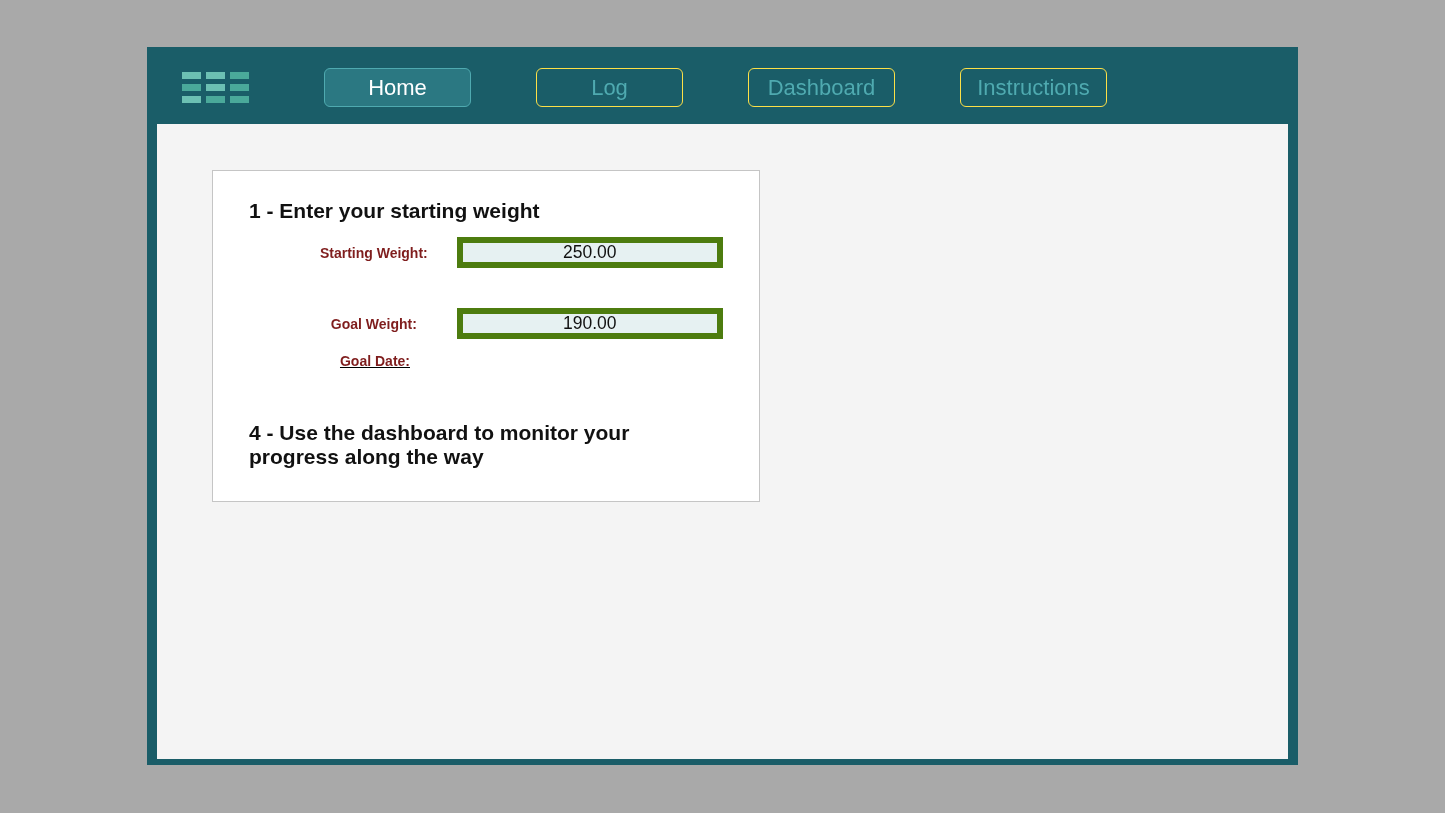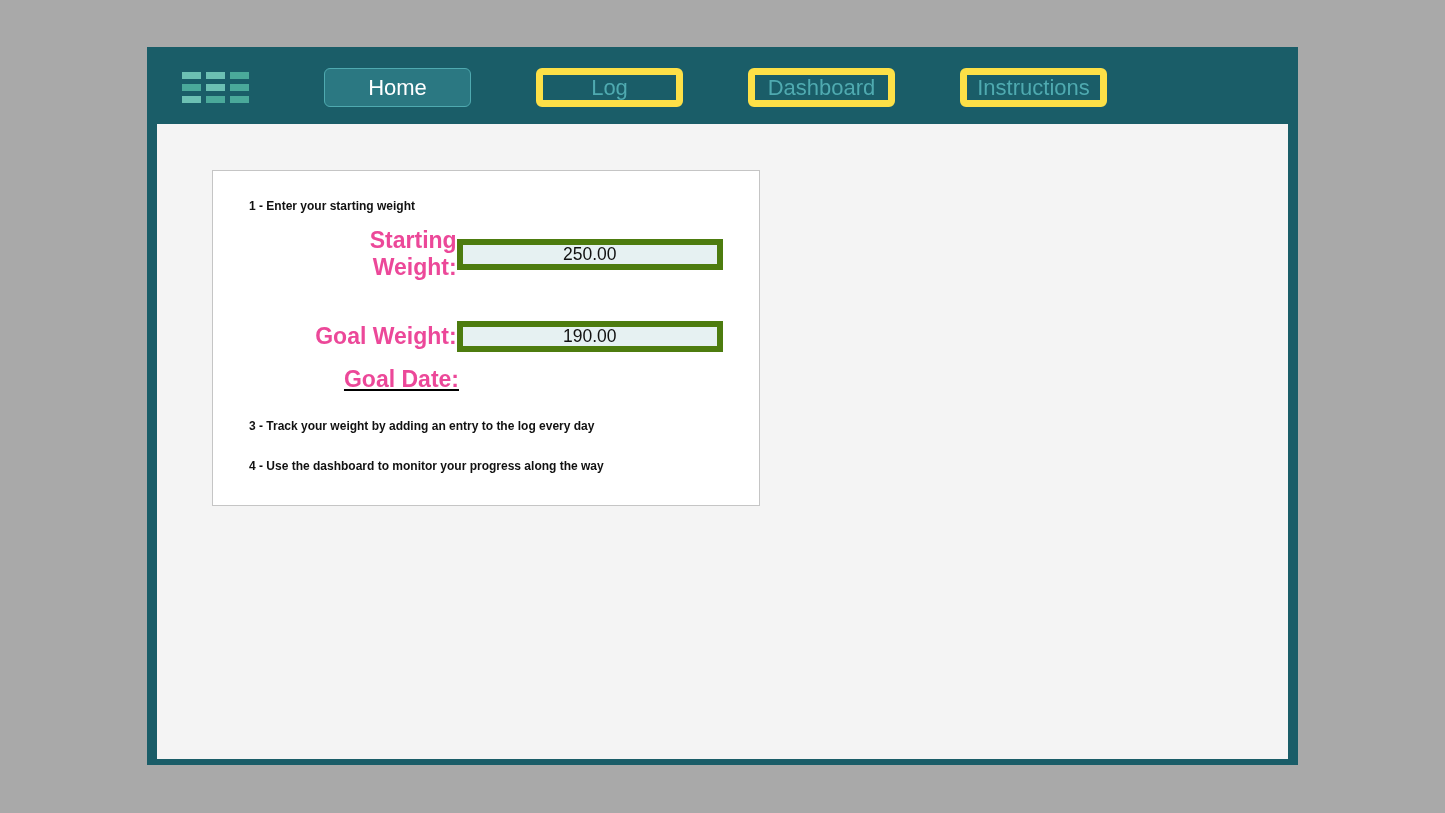--- a/index.html
+++ b/index.html
@@ -35,21 +35,21 @@
       margin-right: 75px;
     }
     .logo-cell {
       background: #4aa99a;
     }
     .logo-cell.bright {
       background: #6cc0b3;
     }
     .nav-btn {
       background: transparent;
-      border: 7px solid #fde047;
+      border: 1px solid #fde047;
       color: #4faab0;
       font-size: 22px;
       font-family: inherit;
       border-radius: 6px;
       height: 39px;
       width: 147px;
       cursor: pointer;
       margin-right: 65px;
       display: flex;
       align-items: center;
@@ -67,40 +67,40 @@
       padding: 46px 55px;
     }
     .form-card {
       background: #ffffff;
       border: 1px solid #c5c5c5;
       width: 548px;
       padding: 28px 36px 32px 36px;
     }
     .step-heading {
       font-weight: 700;
-      font-size: 12px;
+      font-size: 21px;
       color: #111;
       margin-bottom: 0;
     }
     .step-heading .optional {
       font-weight: 400;
       color: #555;
     }
     .field-row {
       display: flex;
       align-items: center;
       margin-top: 14px;
       padding-left: 42px;
     }
     .field-label {
       font-weight: 700;
-      font-size: 23px;
-      color: #ec4899;
+      font-size: 14px;
+      color: #7f1d1d;
       width: 168px;
-      text-align: right;
+      text-align: center;
     }
     .field-input {
       background: #e6f1f2;
       border: 6px solid #4d7c0f;
       height: 31px;
       width: 270px;
       font-size: 17.5px;
       font-family: inherit;
       text-align: center;
       color: #111;
@@ -143,21 +143,20 @@
       <div class="field-row">
         <div class="field-label">Goal Weight:</div>
         <input class="field-input" value="190.00" style="">
       </div>
       <div class="field-row" style="text-decoration:underline;">
         <div class="field-label">Goal Date:</div>
       </div>
 
       <div class="spacer-md"></div>
 
-      <div class="step-heading">3 - Track your weight by adding an entry to the log every day</div>
 
       <div class="spacer-md"></div>
 
       <div class="step-heading">4 - Use the dashboard to monitor your progress along the way</div>
 
     </div>
   </div>
 </div>
 
 </body></html>

